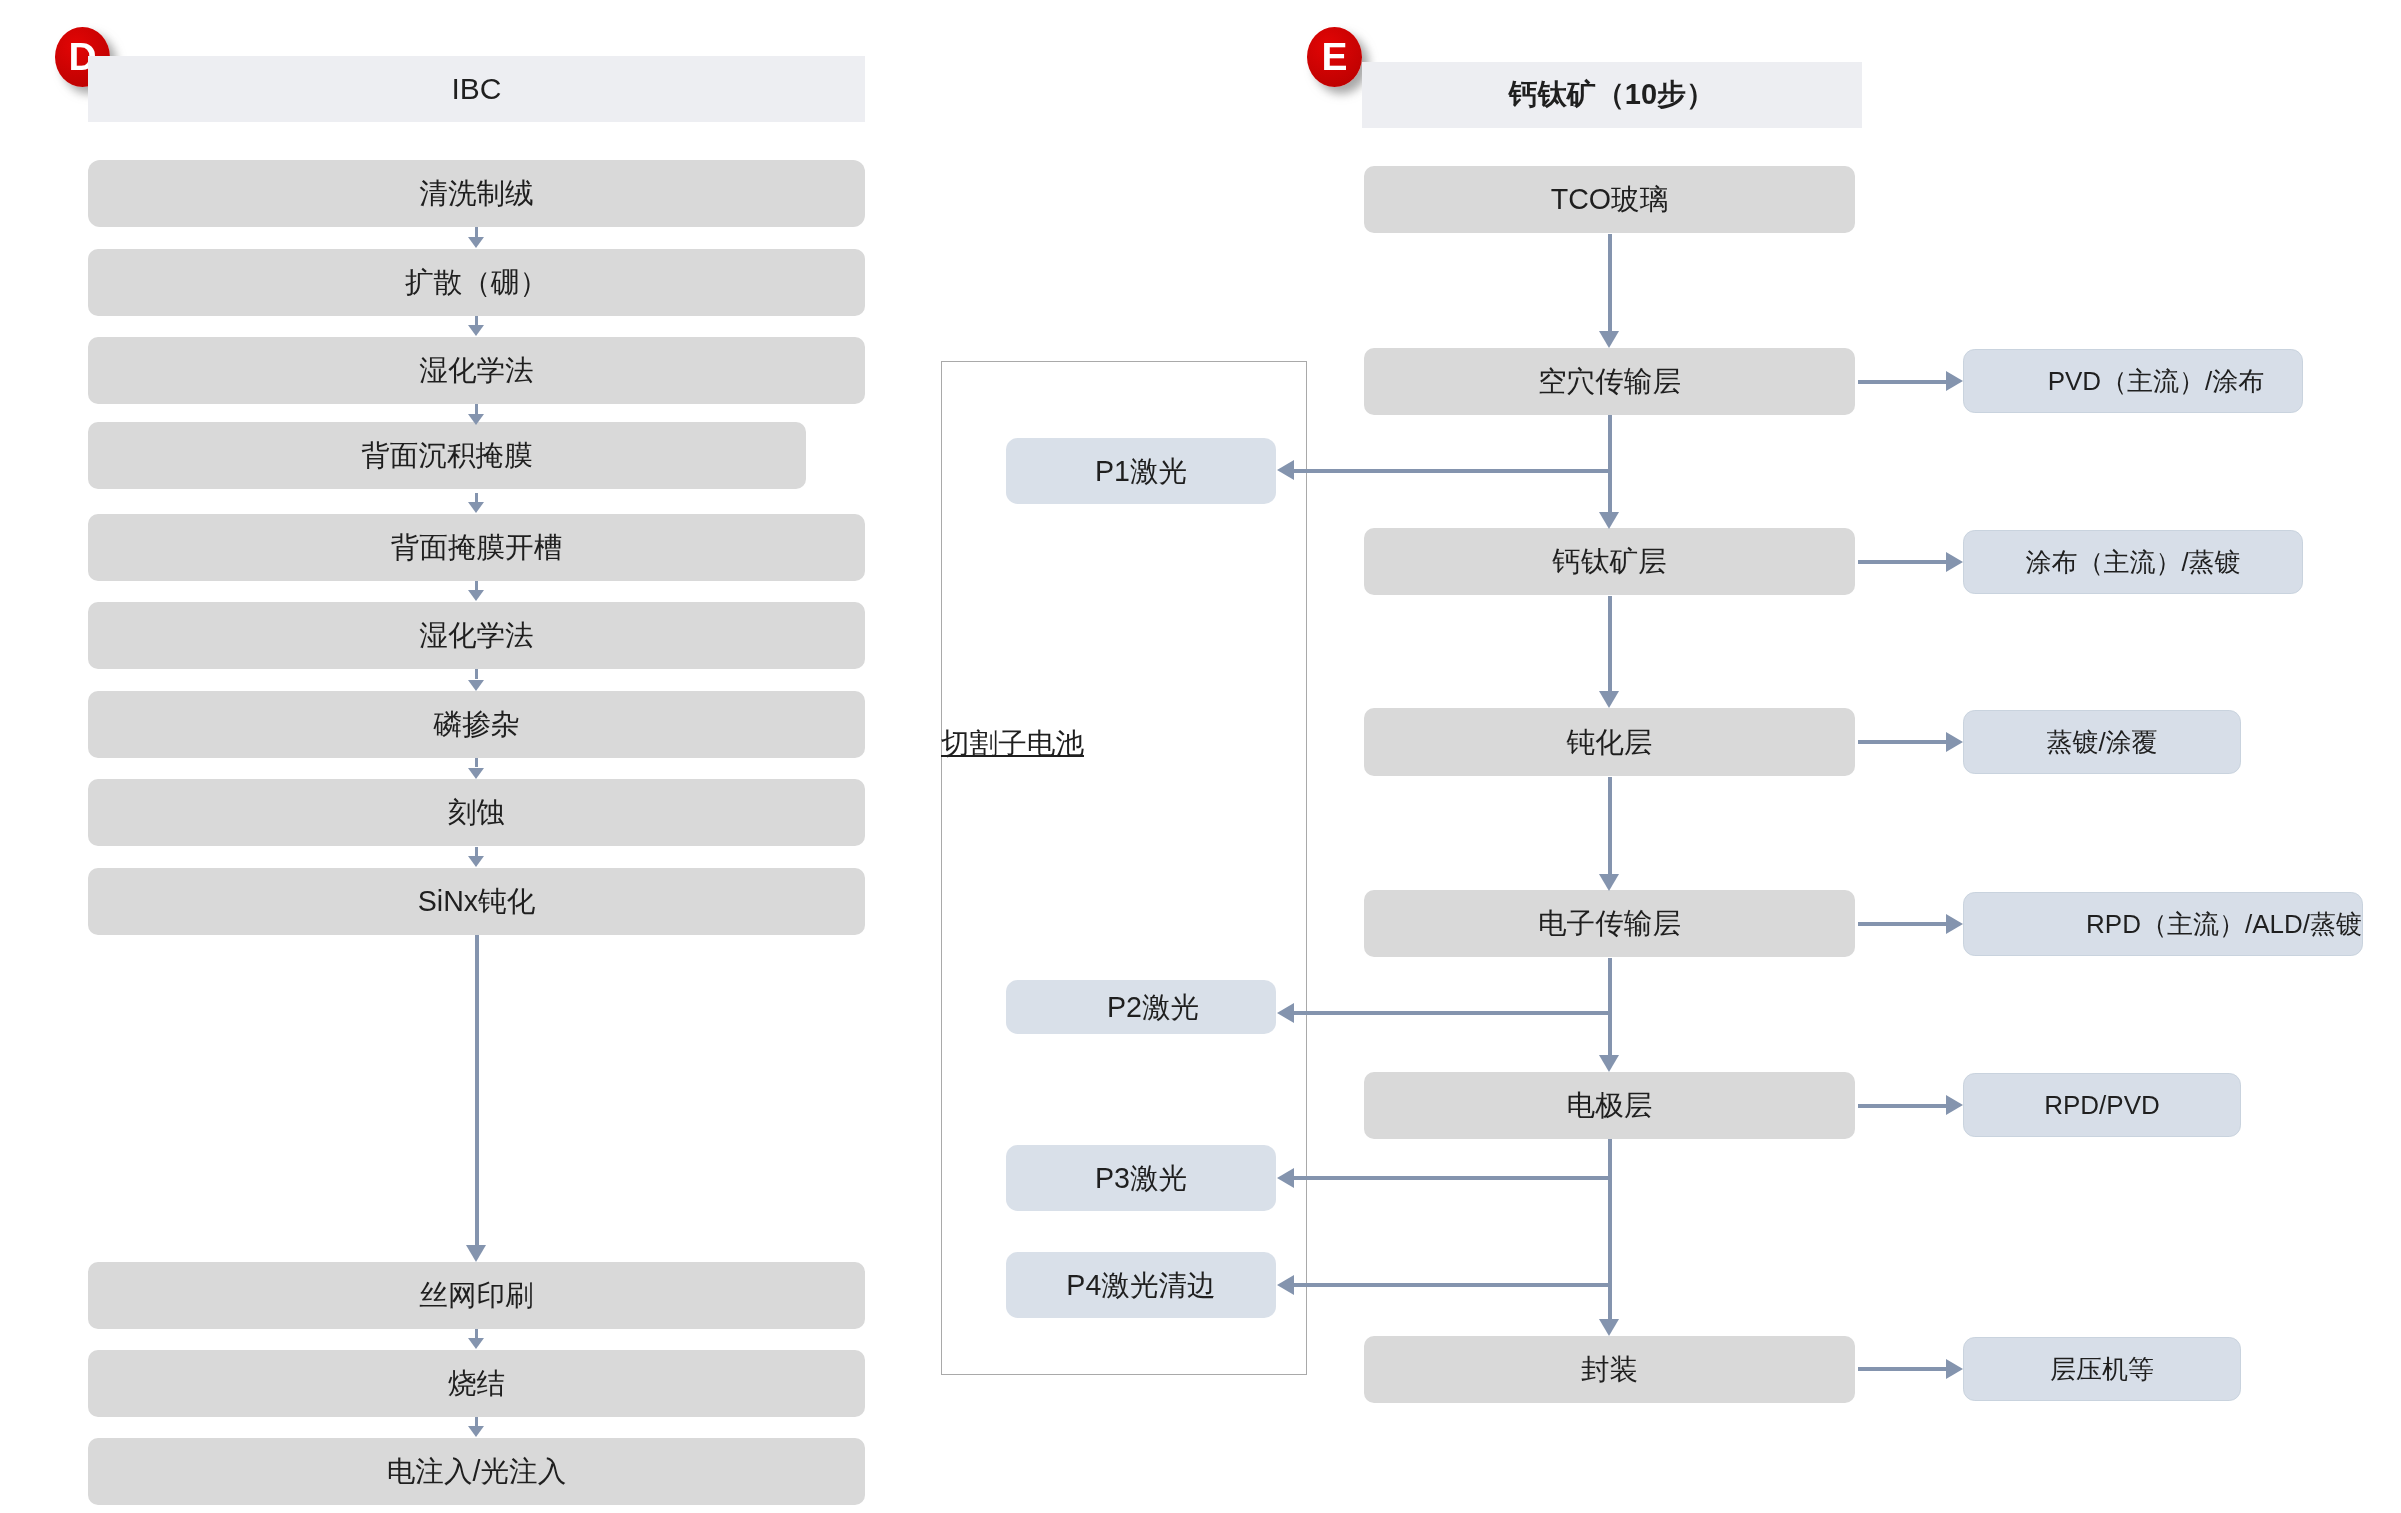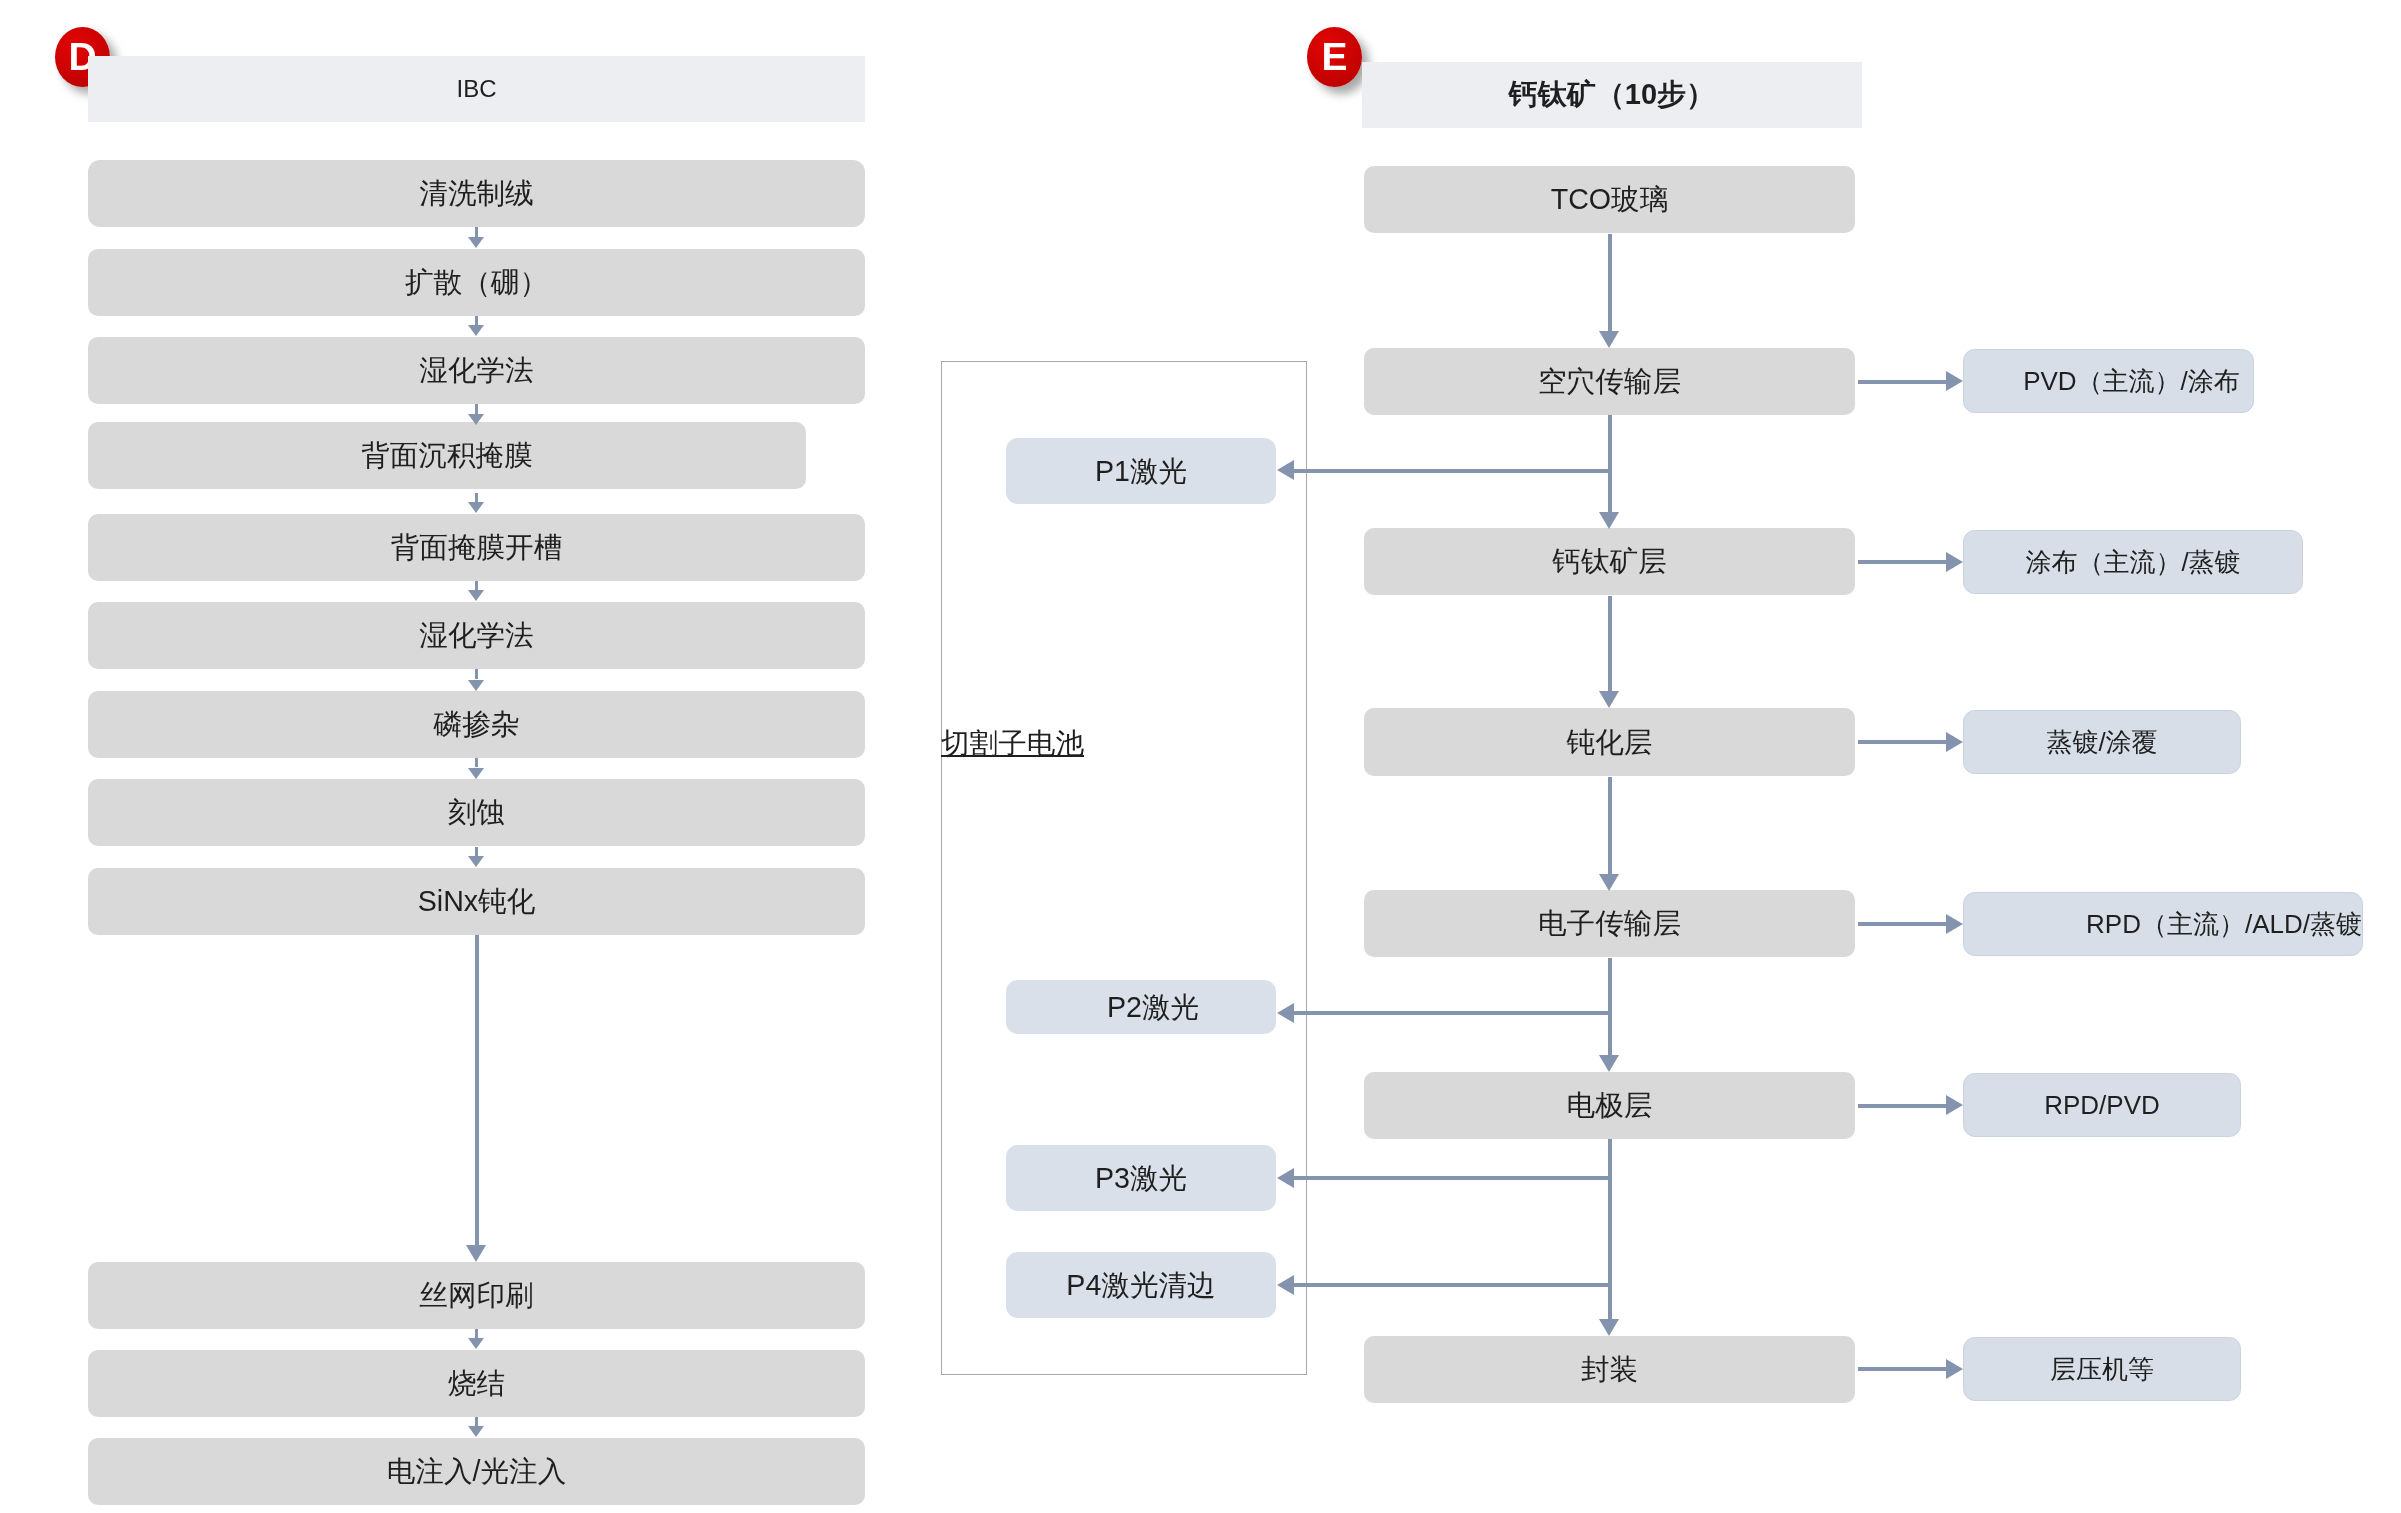--- a/index.html
+++ b/index.html
@@ -3,21 +3,21 @@
 <meta charset="utf-8">
 <style>
   html,body{margin:0;padding:0;background:#ffffff;}
   .stage{
     position:relative;width:2401px;height:1514px;background:#ffffff;overflow:hidden;
     font-family:"Liberation Sans","DejaVu Sans",sans-serif;color:#1f1f1f;
   }
   .box{position:absolute;display:flex;align-items:center;justify-content:center;
        text-align:center;box-sizing:border-box;}
   .step{background:#d9d9d9;border-radius:10px;font-size:28.6px;}
-  .hdr{background:#edeef2;font-size:24px;}
+  .hdr{background:#edeef2;font-size:30px;}
   .hdr.bold{font-weight:700;font-size:29px;}
   .note{background:#d7dee8;border:1.7px solid #c9d3de;border-radius:11.8px;font-size:26px;}
   .pbox{background:#d9e0e9;border-radius:11.8px;font-size:28.6px;}
   .badge{position:absolute;width:55px;height:60px;border-radius:50%;
          background:radial-gradient(circle at 38% 32%, #e30505, #b40000);
          display:flex;align-items:center;justify-content:center;
          color:#ffffff;font-size:39px;font-weight:700;
          box-shadow:6.7px 6.7px 10px rgba(110,110,110,.6);}
   .vshaft{position:absolute;width:4.2px;background:#8494ae;}
   .vshaft.thin{width:3.4px;}
@@ -171,21 +171,21 @@
 
   <div class="hshaft" style="left:1294px;top:469px;width:316px;"></div>
   <div class="hhead-l" style="left:1277px;top:460px;"></div>
   <div class="hshaft" style="left:1294px;top:1011px;width:316px;"></div>
   <div class="hhead-l" style="left:1277px;top:1003px;"></div>
   <div class="hshaft" style="left:1294px;top:1176px;width:316px;"></div>
   <div class="hhead-l" style="left:1277px;top:1168px;"></div>
   <div class="hshaft" style="left:1294px;top:1283px;width:316px;"></div>
   <div class="hhead-l" style="left:1277px;top:1275px;"></div>
 
-  <div class="box note" style="left:1963px;top:349px;width:291px;height:64px;padding-left:46px;">
+  <div class="box note" style="left:1963px;top:349px;width:340px;height:64px;padding-left:46px;">
       <span>PVD（主流）/涂布</span>
     </div>
   <div class="box note" style="left:1963px;top:530px;width:340px;height:64px;">
       <span>涂布（主流）/蒸镀</span>
     </div>
   <div class="box note" style="left:1963px;top:710px;width:278px;height:64px;">
       <span>蒸镀/涂覆</span>
     </div>
   <div class="box note" style="left:1963px;top:892px;width:400px;height:64px;justify-content:flex-end;">
       <span>RPD（主流）/ALD/蒸镀</span>

